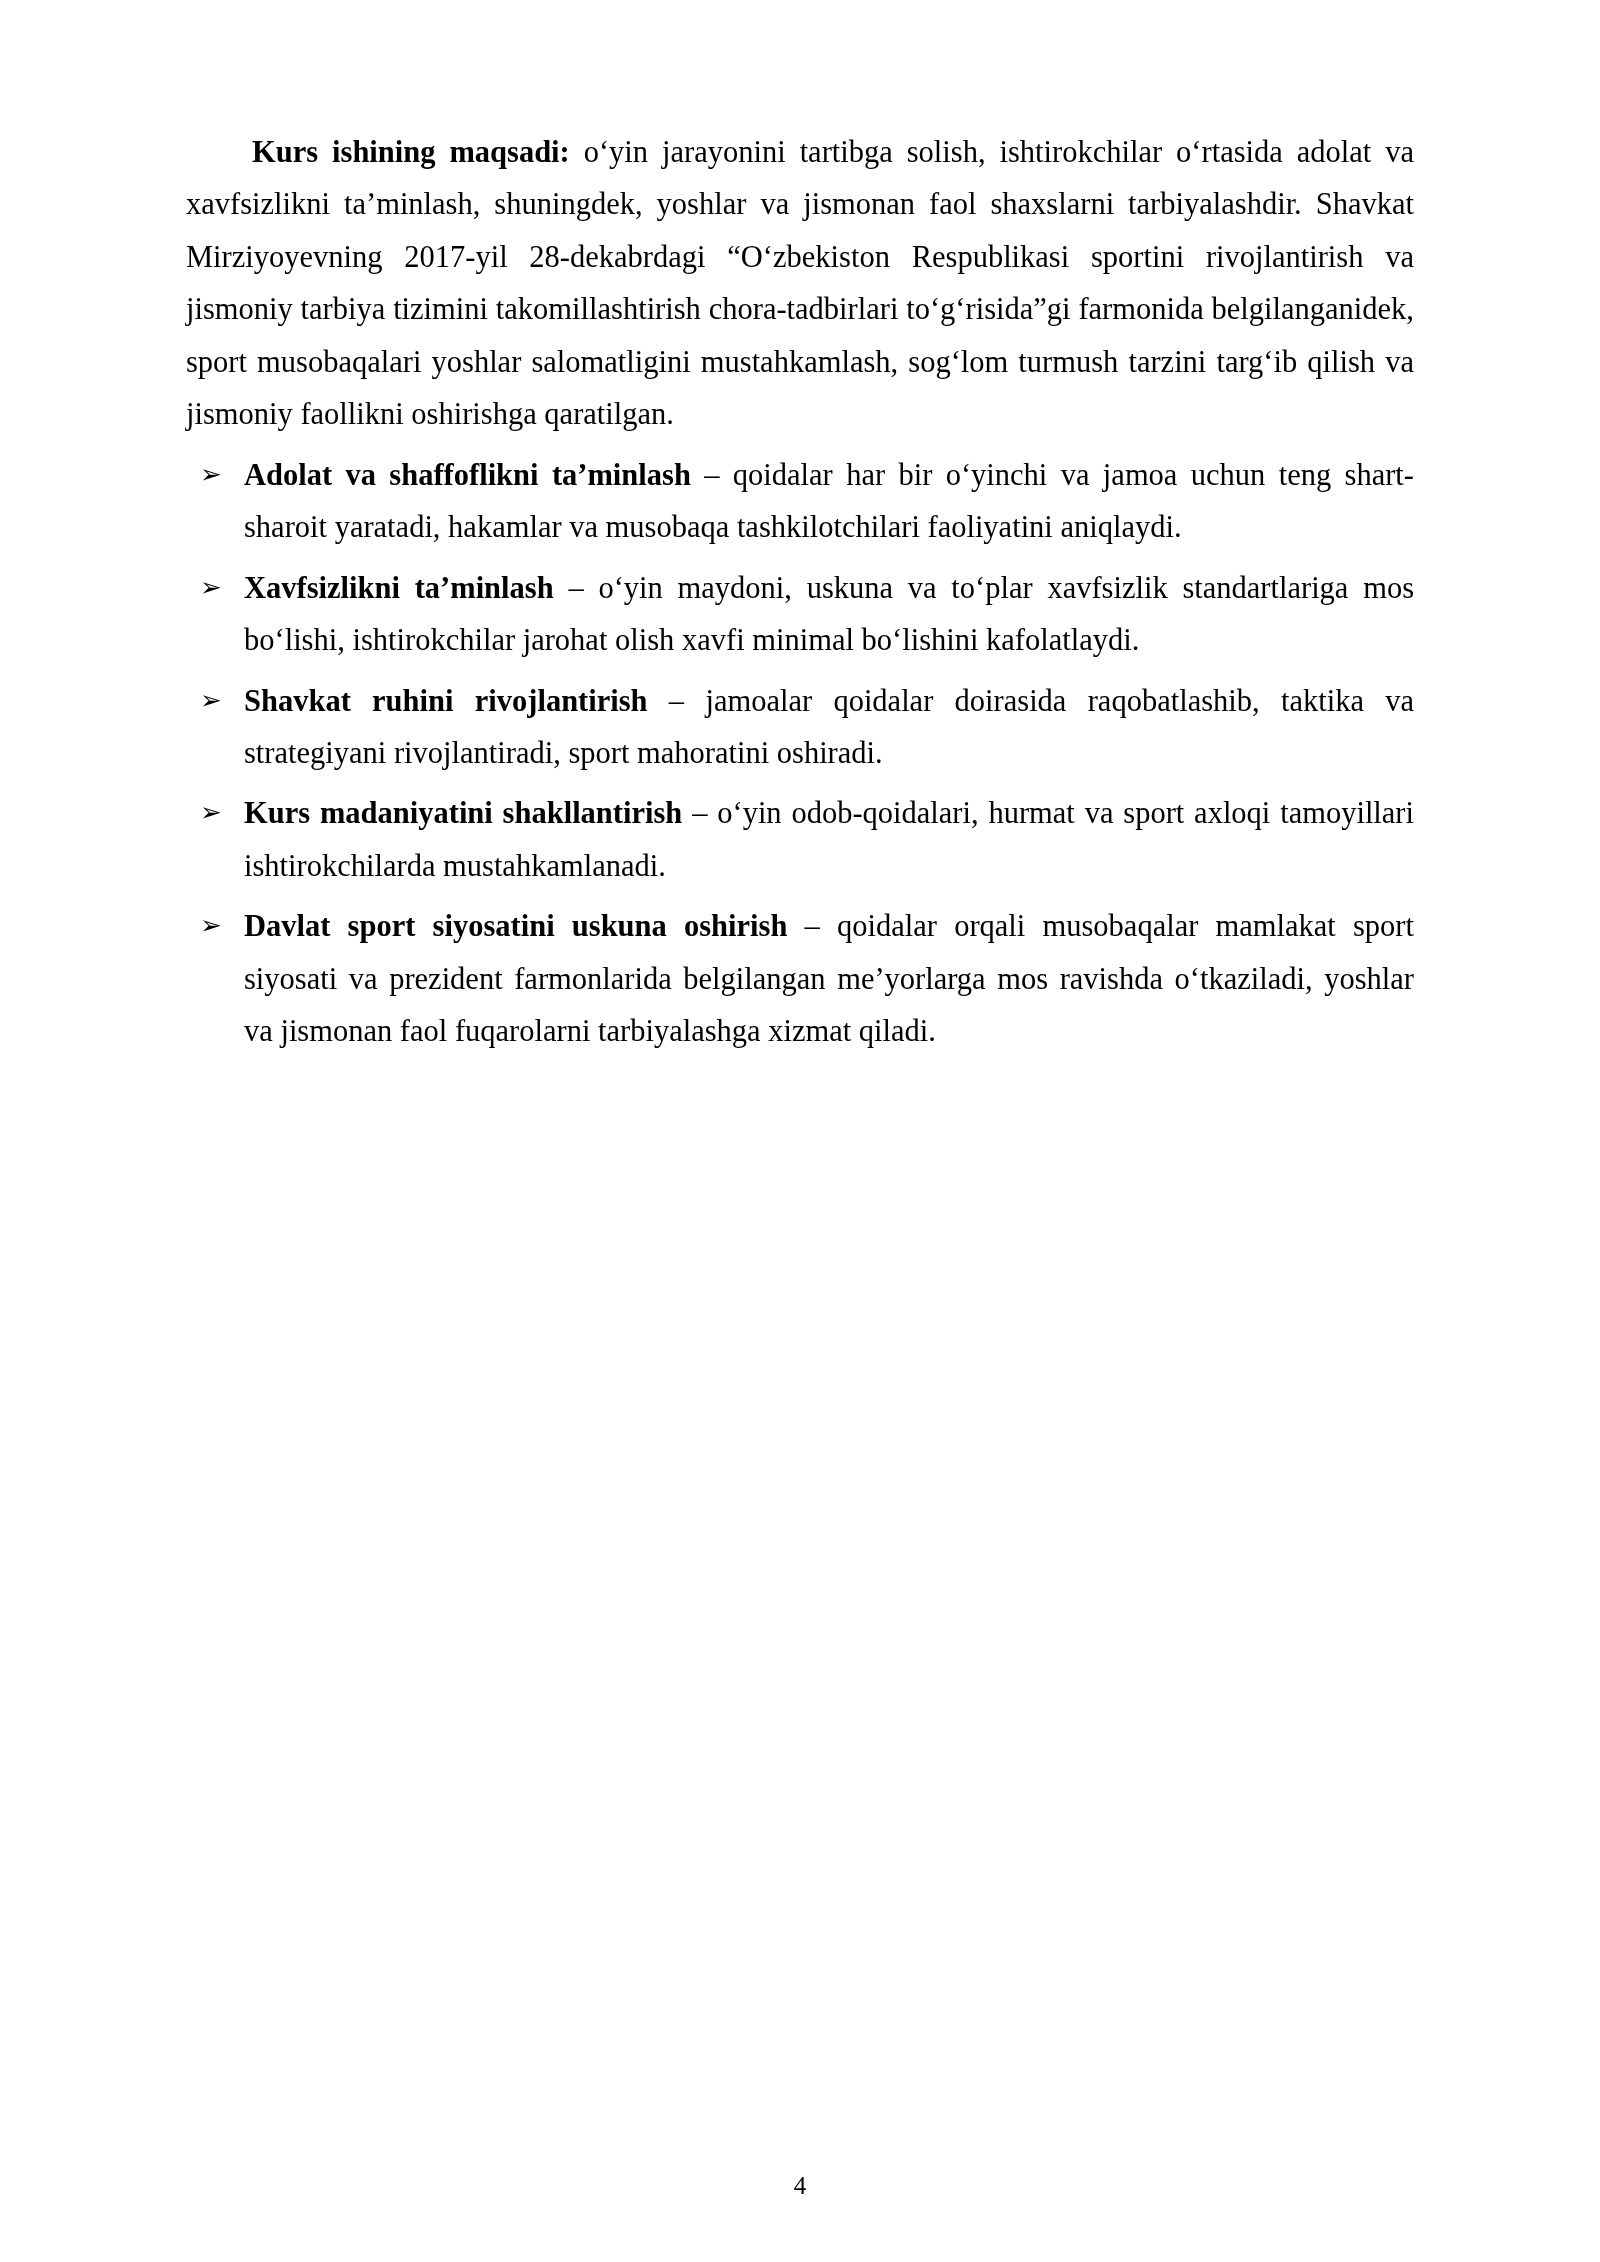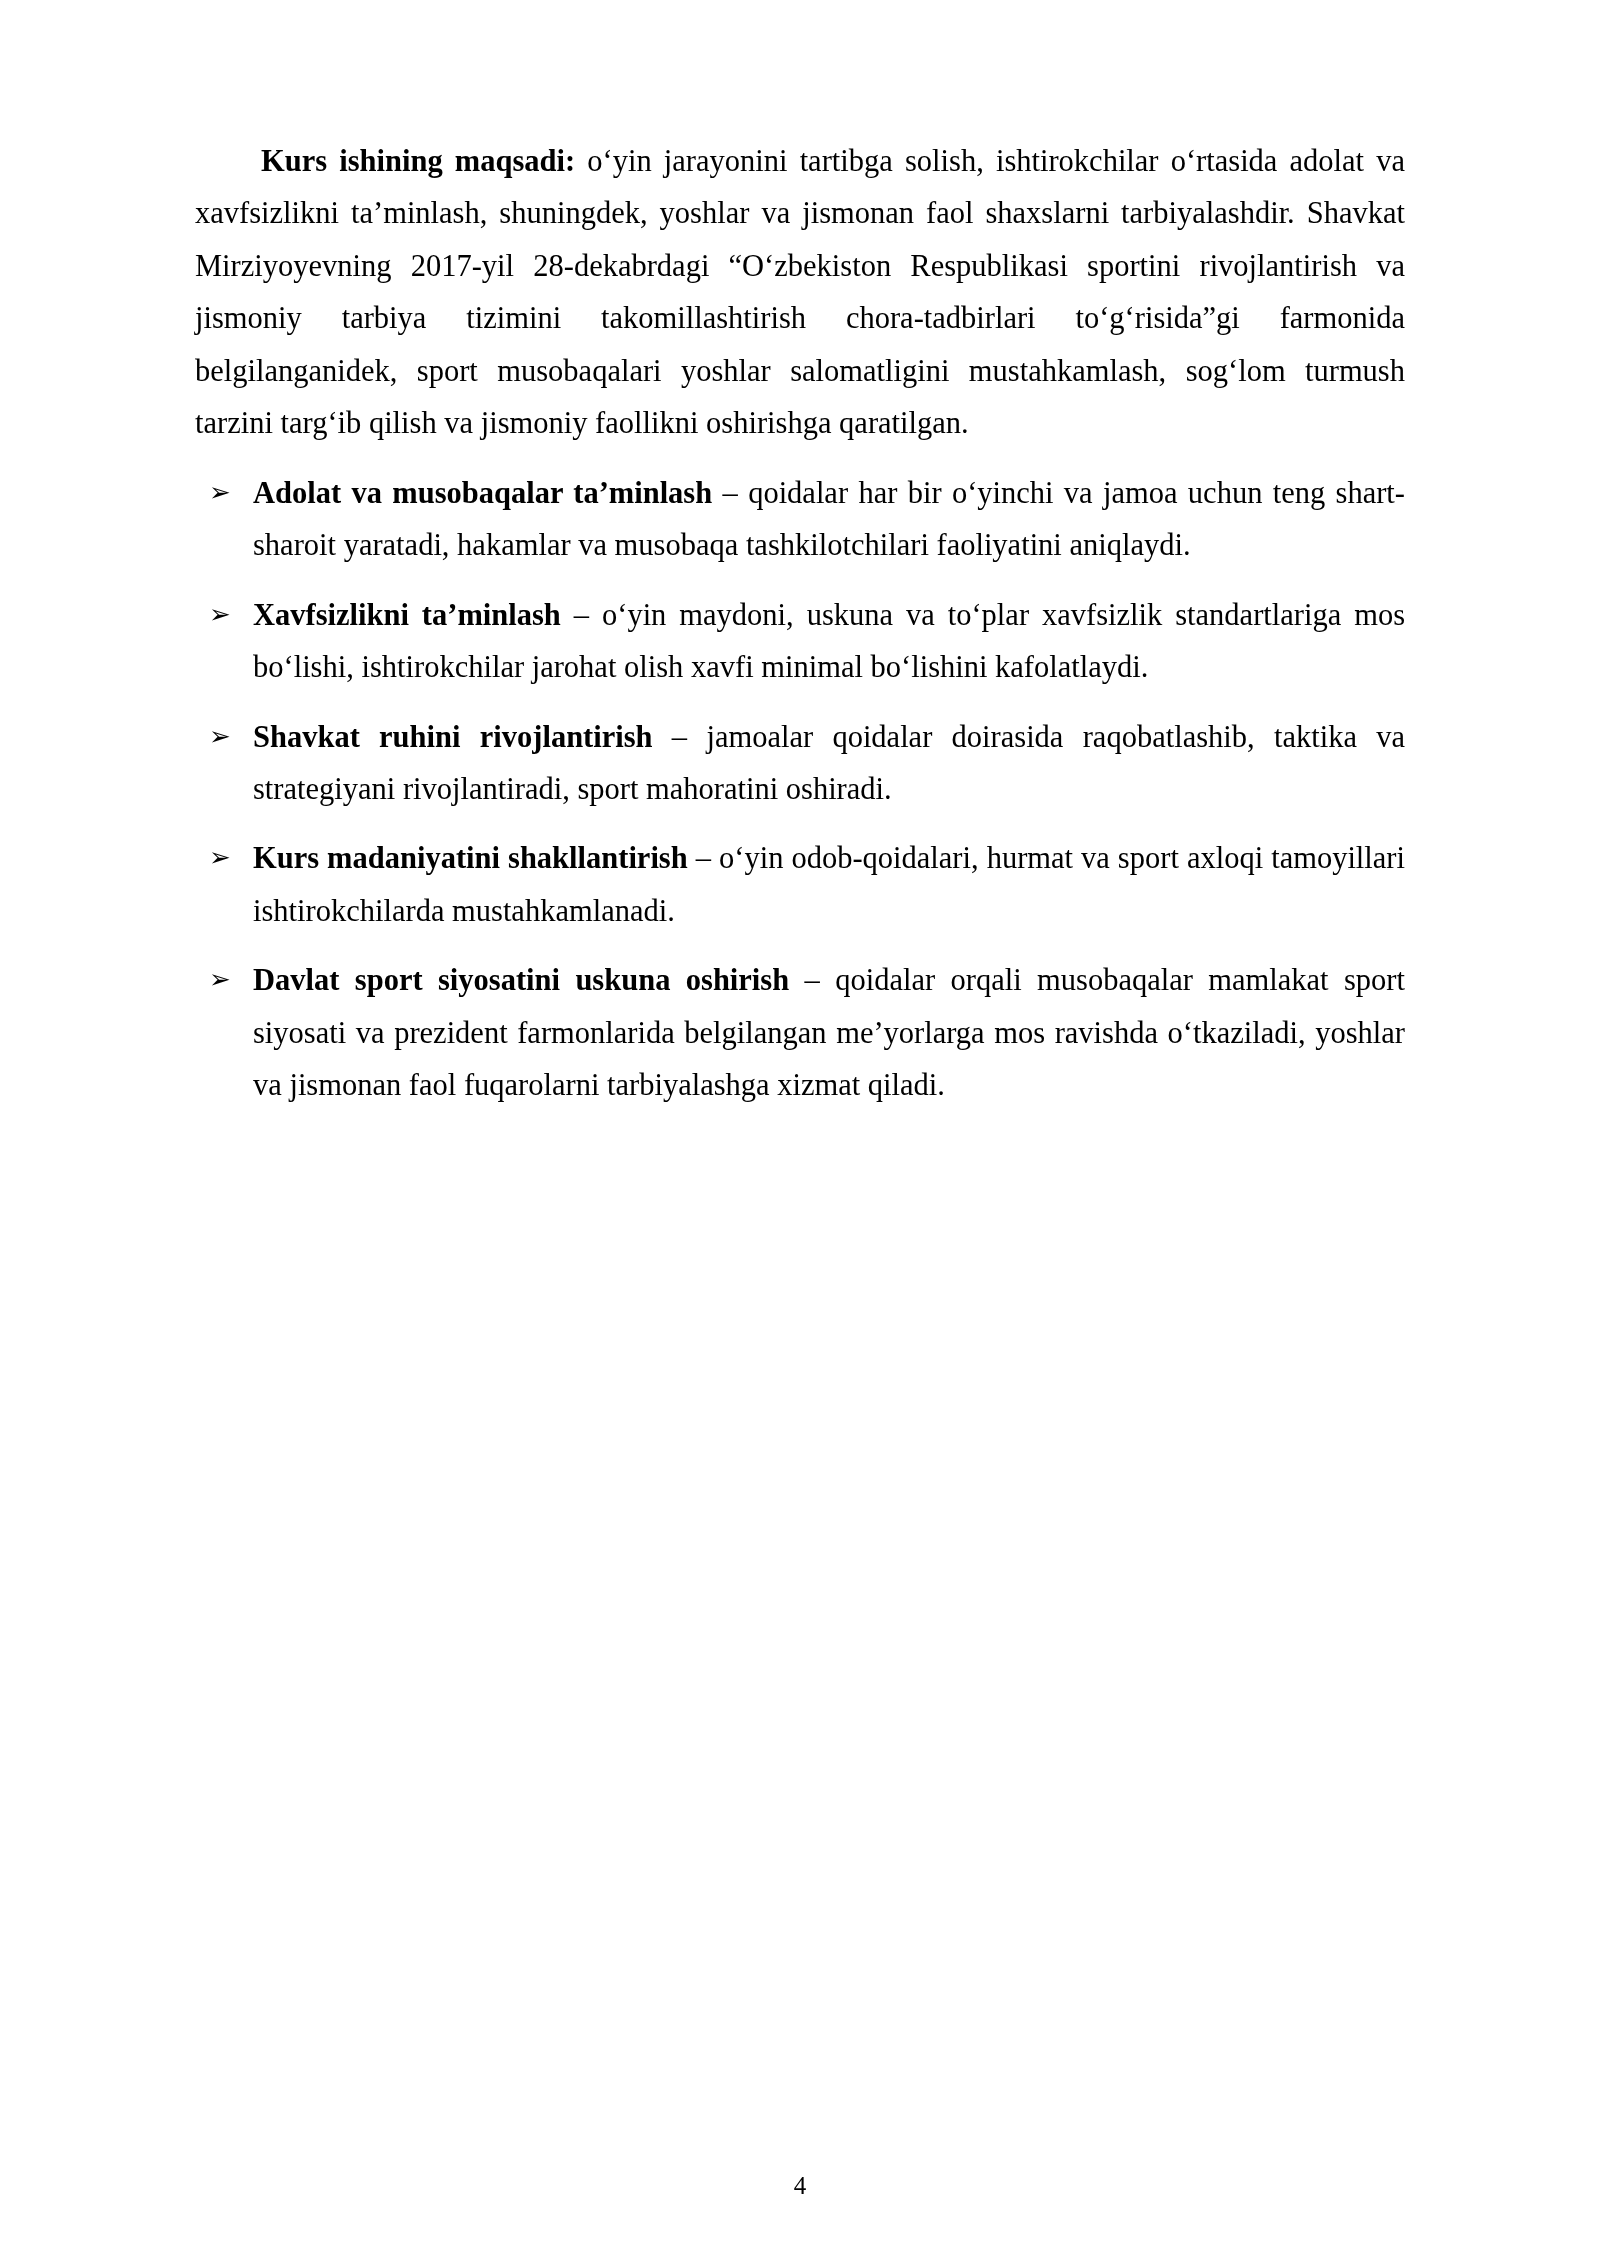--- a/index.html
+++ b/index.html
@@ -21,21 +21,21 @@
     padding: 118px 178px 60px 178px;
     position: relative;
   }
   .doc-body {
     font-size: 30.5px;
     line-height: 1.72;
     text-align: justify;
     text-justify: inter-word;
   }
   p {
-    margin: 17px;
+    margin: 8px;
   }
   .para {
     text-indent: 66px;
   }
   .para-tight {
     text-indent: 60px;
   }
   .bullet-para {
     text-indent: 0;
     padding-left: 58px;
@@ -68,21 +68,21 @@
 
 <div class="page">
   <div class="doc-body">
 
     <p class="para">
       <b>Kurs ishining maqsadi:</b><span> o‘yin jarayonini tartibga solish, ishtirokchilar o‘rtasida adolat va xavfsizlikni ta’minlash, shuningdek, yoshlar va jismonan faol shaxslarni tarbiyalashdir. Shavkat Mirziyoyevning 2017-yil 28-dekabrdagi “O‘zbekiston Respublikasi sportini rivojlantirish va jismoniy tarbiya tizimini takomillashtirish chora-tadbirlari to‘g‘risida”gi farmonida belgilanganidek, sport musobaqalari yoshlar salomatligini mustahkamlash, sog‘lom turmush tarzini targ‘ib qilish va jismoniy faollikni oshirishga qaratilgan.</span>
     </p>
 
 
     <p class="bullet-para">
-      <span class="bullet-marker">➢</span><b>Adolat va musobaqalar ta’minlash</b><span> – qoidalar har bir o‘yinchi va jamoa uchun teng shart-sharoit yaratadi, hakamlar va musobaqa tashkilotchilari faoliyatini aniqlaydi.</span>
+      <span class="bullet-marker">➢</span><b>Adolat va shaffoflikni ta’minlash</b><span> – qoidalar har bir o‘yinchi va jamoa uchun teng shart-sharoit yaratadi, hakamlar va musobaqa tashkilotchilari faoliyatini aniqlaydi.</span>
     </p>
 
     <p class="bullet-para">
       <span class="bullet-marker">➢</span><b>Xavfsizlikni ta’minlash</b><span> – o‘yin maydoni, uskuna va to‘plar xavfsizlik standartlariga mos bo‘lishi, ishtirokchilar jarohat olish xavfi minimal bo‘lishini kafolatlaydi.</span>
     </p>
 
     <p class="bullet-para">
       <span class="bullet-marker">➢</span><b>Shavkat ruhini rivojlantirish</b><span> – jamoalar qoidalar doirasida raqobatlashib, taktika va strategiyani rivojlantiradi, sport mahoratini oshiradi.</span>
     </p>
 

